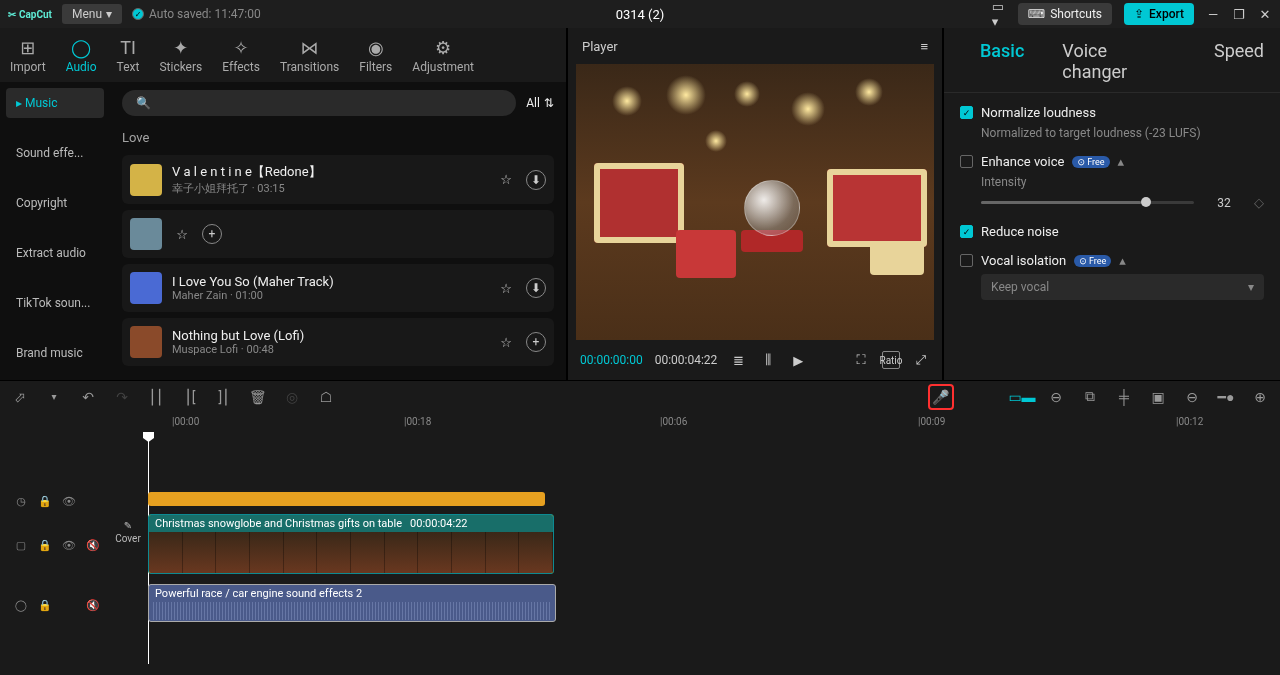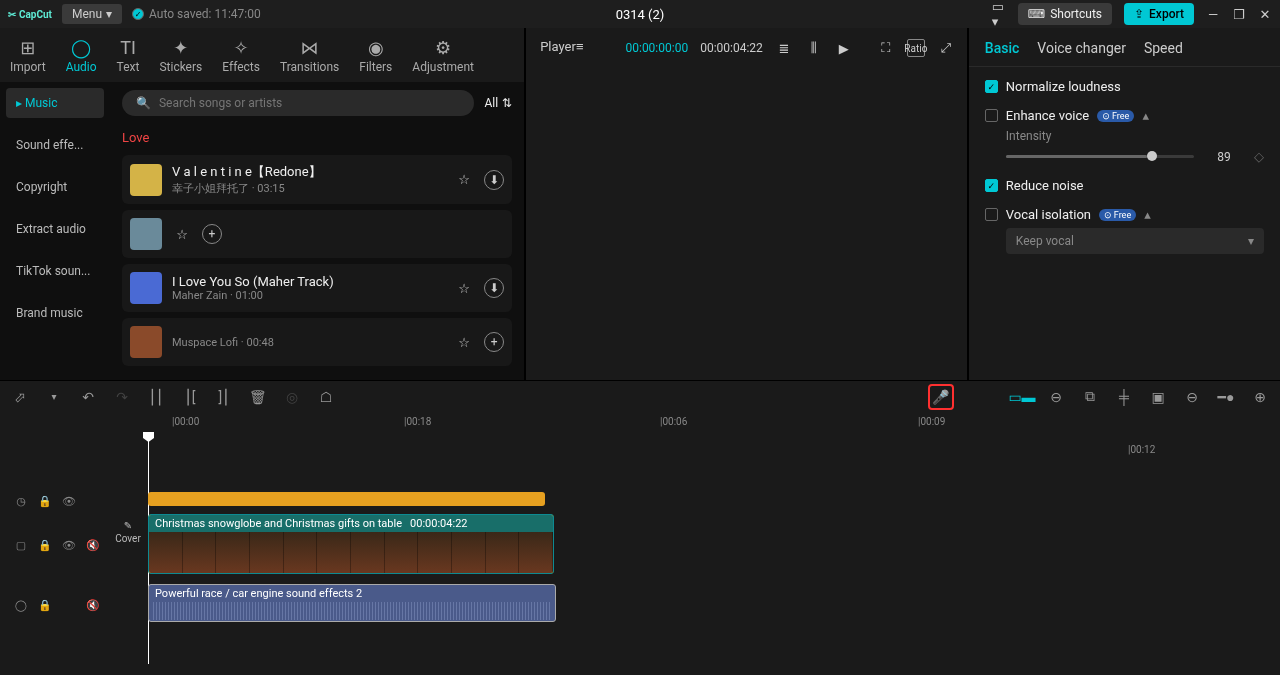--- a/index.html
+++ b/index.html
@@ -17,59 +17,59 @@
 .win-icon { width:14px; height:14px; color:#ccc; cursor:pointer; display:flex; align-items:center; justify-content:center; }
 
 .main-row { display:flex; height:352px; }
 .left-panel { width:566px; background:#0f0f0f; display:flex; flex-direction:column; }
 .tab-row { display:flex; background:#1a1a1a; padding:6px 0; gap:0; }
 .tab-item { display:flex; flex-direction:column; align-items:center; gap:2px; padding:2px 10px; color:#aaa; cursor:pointer; font-size:12px; }
 .tab-item.active { color:#00c8d4; }
 .tab-icon { font-size:18px; height:22px; display:flex; align-items:center; }
 
 .left-body { display:flex; flex:1; overflow:hidden; }
-.sidebar { width:110px; display:flex; flex-direction:column; padding:6px 6px; gap:12px; }
+.sidebar { width:110px; display:flex; flex-direction:column; padding:6px 6px; gap:20px; }
 .side-item { padding:8px 10px; border-radius:4px; color:#bbb; font-size:12px; cursor:pointer; white-space:nowrap; overflow:hidden; text-overflow:ellipsis; }
 .side-item.active { background:#2a2a2a; color:#00c8d4; }
 .side-item.active::before { content:"▸ "; color:#00c8d4; }
 
 .content { flex:1; padding:8px 12px; display:flex; flex-direction:column; gap:8px; overflow:hidden; }
 .search-row { display:flex; gap:10px; align-items:center; }
 .search-box { flex:1; background:#2a2a2a; border-radius:16px; padding:6px 14px; display:flex; align-items:center; gap:8px; color:#888; font-size:12px; }
 .search-box input { background:none; border:none; outline:none; color:#ccc; flex:1; font-size:12px; }
 .all-btn { color:#eee; font-size:12px; display:flex; align-items:center; gap:4px; cursor:pointer; }
-.section-label { color:#ef4444; font-size:13px; margin:6px 0 2px; }
+.section-label { color:#a3a3a3; font-size:13px; margin:6px 0 2px; }
 .song-list { display:flex; flex-direction:column; gap:6px; overflow:hidden; }
 .song-row { background:#181818; border-radius:6px; padding:8px; display:flex; align-items:center; gap:10px; }
 .song-thumb { width:32px; height:32px; border-radius:4px; background:#444; flex-shrink:0; }
 .song-info { flex:1; display:flex; flex-direction:column; }
 .song-title { color:#eee; font-size:13px; }
 .song-meta { color:#888; font-size:11px; }
 .song-actions { display:flex; gap:10px; }
 .song-act { width:20px; height:20px; color:#ccc; cursor:pointer; display:flex; align-items:center; justify-content:center; font-size:13px; }
 .song-act.circ { border:1px solid #888; border-radius:50%; font-size:12px; }
 
-.player-panel { flex:1; background:#1a1a1a; display:flex; flex-direction:row; border-left:2px solid #000; border-right:2px solid #000;}
+.player-panel { flex:1; background:#1a1a1a; display:flex; flex-direction:column; border-left:2px solid #000; border-right:2px solid #000;}
 .player-header { height:36px; display:flex; align-items:center; justify-content:space-between; padding:0 14px; color:#ccc; }
 .preview { flex:1; background:#000; margin:0 8px; display:flex; align-items:center; justify-content:center; position:relative; overflow:hidden; }
 .scene { width:100%; height:100%; background:linear-gradient(180deg,#3a2818 0%,#5c3a1e 50%,#4a2f18 100%); position:relative; }
 .bokeh { position:absolute; border-radius:50%; background:radial-gradient(circle,#ffe9a0 0%,rgba(255,200,80,0) 70%); }
 .gift { position:absolute; border-radius:4px; }
 .globe { position:absolute; left:47%; top:42%; width:56px; height:56px; border-radius:50%; background:radial-gradient(circle at 35% 35%,rgba(255,255,255,0.9),rgba(200,220,230,0.3) 60%,rgba(150,170,180,0.2)); border:1px solid rgba(255,255,255,0.3); }
 .globe-base { position:absolute; left:46%; top:60%; width:62px; height:22px; background:#b02828; border-radius:4px; }
 .player-controls { height:40px; display:flex; align-items:center; padding:0 12px; gap:12px; }
 .tc { color:#00c8d4; font-size:12px; }
 .tc2 { color:#ccc; font-size:12px; }
 .pc-spacer { flex:1; }
 .pc-icon { width:18px; height:18px; color:#ccc; cursor:pointer; display:flex; align-items:center; justify-content:center; }
 .ratio-box { border:1px solid #888; padding:1px 4px; font-size:10px; border-radius:2px; }
 
 .inspector { width:336px; background:#1a1a1a; display:flex; flex-direction:column; padding:0 0 10px; }
 .insp-tabs { display:flex; gap:18px; padding:12px 16px 10px; border-bottom:1px solid #2a2a2a; }
-.insp-tab { color:#ccc; font-size:14px; cursor:pointer; }
+.insp-tab { color:#ccc; font-size:18px; cursor:pointer;margin-left:20px; }
 .insp-tab.active { color:#00c8d4; font-weight:500; }
 .insp-body { padding:12px 16px; display:flex; flex-direction:column; gap:14px; }
 .insp-row { display:flex; flex-direction:column; gap:6px; }
 .insp-head { display:flex; align-items:center; gap:8px; }
 .chk { width:13px; height:13px; border:1px solid #666; border-radius:2px; display:flex; align-items:center; justify-content:center; font-size:9px; }
 .chk.on { background:#00c8d4; border-color:#00c8d4; color:#000; }
 .insp-label { color:#eee; font-size:13px; }
 .insp-sub { color:#888; font-size:12px; margin-left:21px; }
 .badge { background:#2a5aa8; color:#fff; font-size:9px; padding:1px 5px; border-radius:8px; }
 .slider-row { display:flex; align-items:center; gap:10px; margin-left:21px; }
@@ -175,21 +175,20 @@
           <div class="side-item">Sound effe...</div>
           <div class="side-item">Copyright</div>
           <div class="side-item">Extract audio</div>
           <div class="side-item">TikTok soun...</div>
           <div class="side-item">Brand music</div>
         </div>
       <div class="content">
         <div class="search-row">
           <div class="search-box">
             <span>🔍</span>
-            <input placeholder="Search songs or artists" style="">
           </div>
           <span class="all-btn">
               <span>All</span> 
               <span>⇅</span>
             </span>
         </div>
         <div class="section-label">Love</div>
         <div class="song-list" id="song-list">
             <div class="song-row">
               <div class="song-thumb" style="background:#d4b347"></div>
@@ -216,20 +215,21 @@
                 <span class="song-meta">Maher Zain · 01:00</span>
               </div>
               <div class="song-actions">
                 <span class="song-act">☆</span>
                 <span class="song-act circ">⬇</span>
               </div>
             </div>
             <div class="song-row">
               <div class="song-thumb" style="background:#8a4a2a"></div>
               <div class="song-info">
+                <span class="song-title">Nothing but Love (Lofi)</span>
                 <span class="song-meta">Muspace Lofi · 00:48</span>
               </div>
               <div class="song-actions">
                 <span class="song-act">☆</span>
                 <span class="song-act circ">+</span>
               </div>
             </div>
           </div>
       </div>
     </div>
@@ -274,35 +274,36 @@
         <span class="insp-tab active">Basic</span>
         <span class="insp-tab">Voice changer</span>
         <span class="insp-tab">Speed</span>
       </div>
     <div class="insp-body">
       <div class="insp-row">
         <div class="insp-head">
           <span class="chk on">✓</span>
           <span class="insp-label">Normalize loudness</span>
         </div>
+        <div class="insp-sub">Normalized to target loudness (-23 LUFS)</div>
       </div>
       <div class="insp-row">
         <div class="insp-head">
           <span class="chk"></span>
           <span class="insp-label">Enhance voice</span>
           <span class="badge">⊙ Free</span>
           <span style="color:#888">▴</span>
         </div>
         <div class="insp-sub">Intensity</div>
         <div class="slider-row">
           <div class="slider">
             <div class="slider-fill" style="width:75%"></div>
             <div class="slider-thumb" style="left:75%"></div>
           </div>
-          <span class="slider-val">89</span>
+          <span class="slider-val">32</span>
           <span style="color:#666">◇</span>
         </div>
       </div>
       <div class="insp-row">
         <div class="insp-head">
           <span class="chk on">✓</span>
           <span class="insp-label">Reduce noise</span>
         </div>
       </div>
       <div class="insp-row">
@@ -343,21 +344,21 @@
   <span class="tl-tool">⊖</span>
   <span class="tl-tool">━●</span>
   <span class="tl-tool">⊕</span>
 </div>
 
 <div class="tl-ruler" id="ruler">
     <span class="tl-tick" style="left: 44px; margin-left: 24px;">|00:00</span>
     <span class="tl-tick" style="left: 300px;">|00:18</span>
     <span class="tl-tick" style="left: 556px;">|00:06</span>
     <span class="tl-tick" style="left: 814px;">|00:09</span>
-    <span class="tl-tick" style="left: 1024px; margin-top: 28px;">|00:12</span>
+    <span class="tl-tick" style="left: 1072px;">|00:12</span>
   </div>
 
 <div class="tl-tracks" style="height:230px;position:relative">
   <div class="playhead" style="left:148px"></div>
 
   <div class="track-row" style="top:58px;height:18px">
     <div class="track-icons">
       <span class="tr-icon">◷</span>
       <span class="tr-icon">🔒</span>
       <span class="tr-icon">👁</span>

